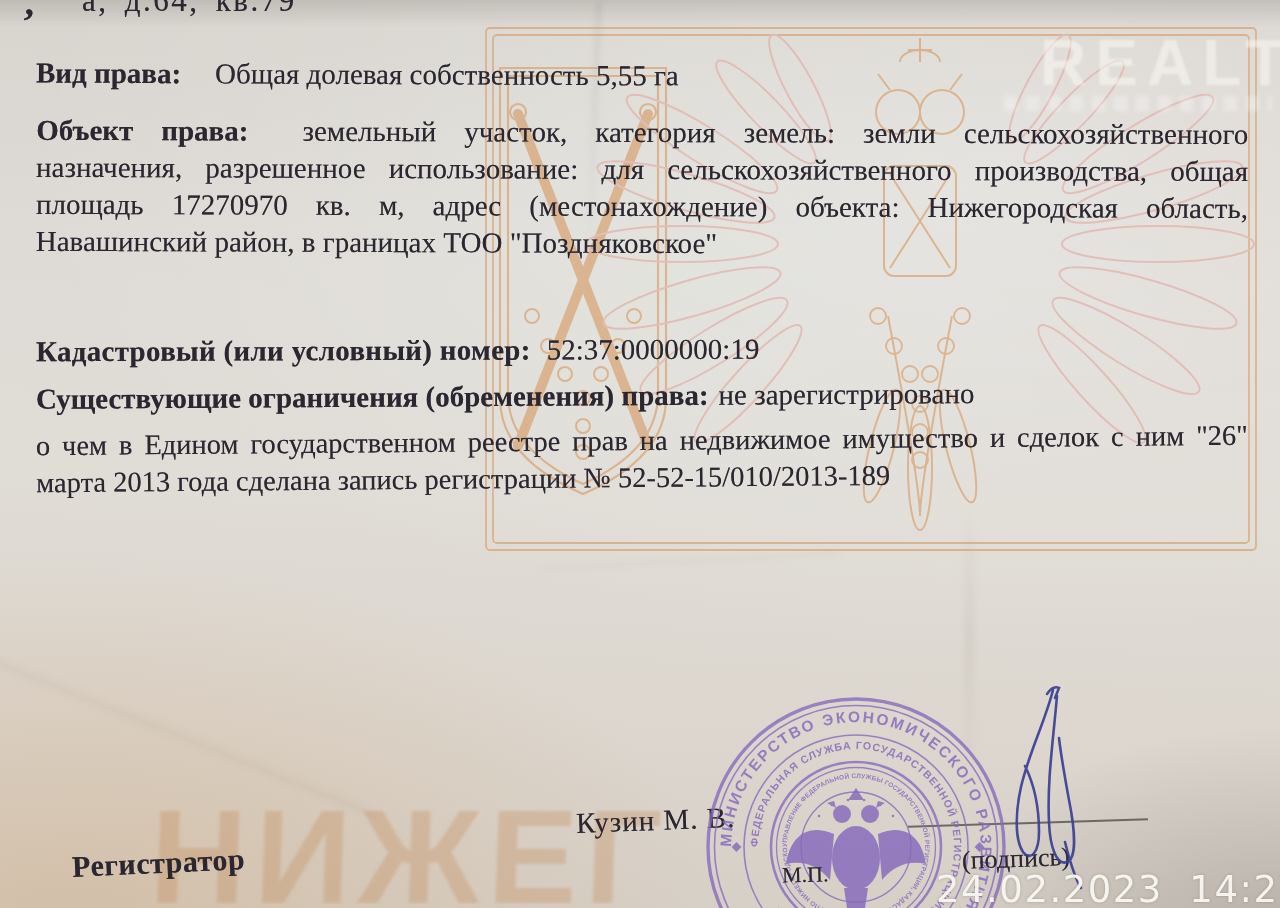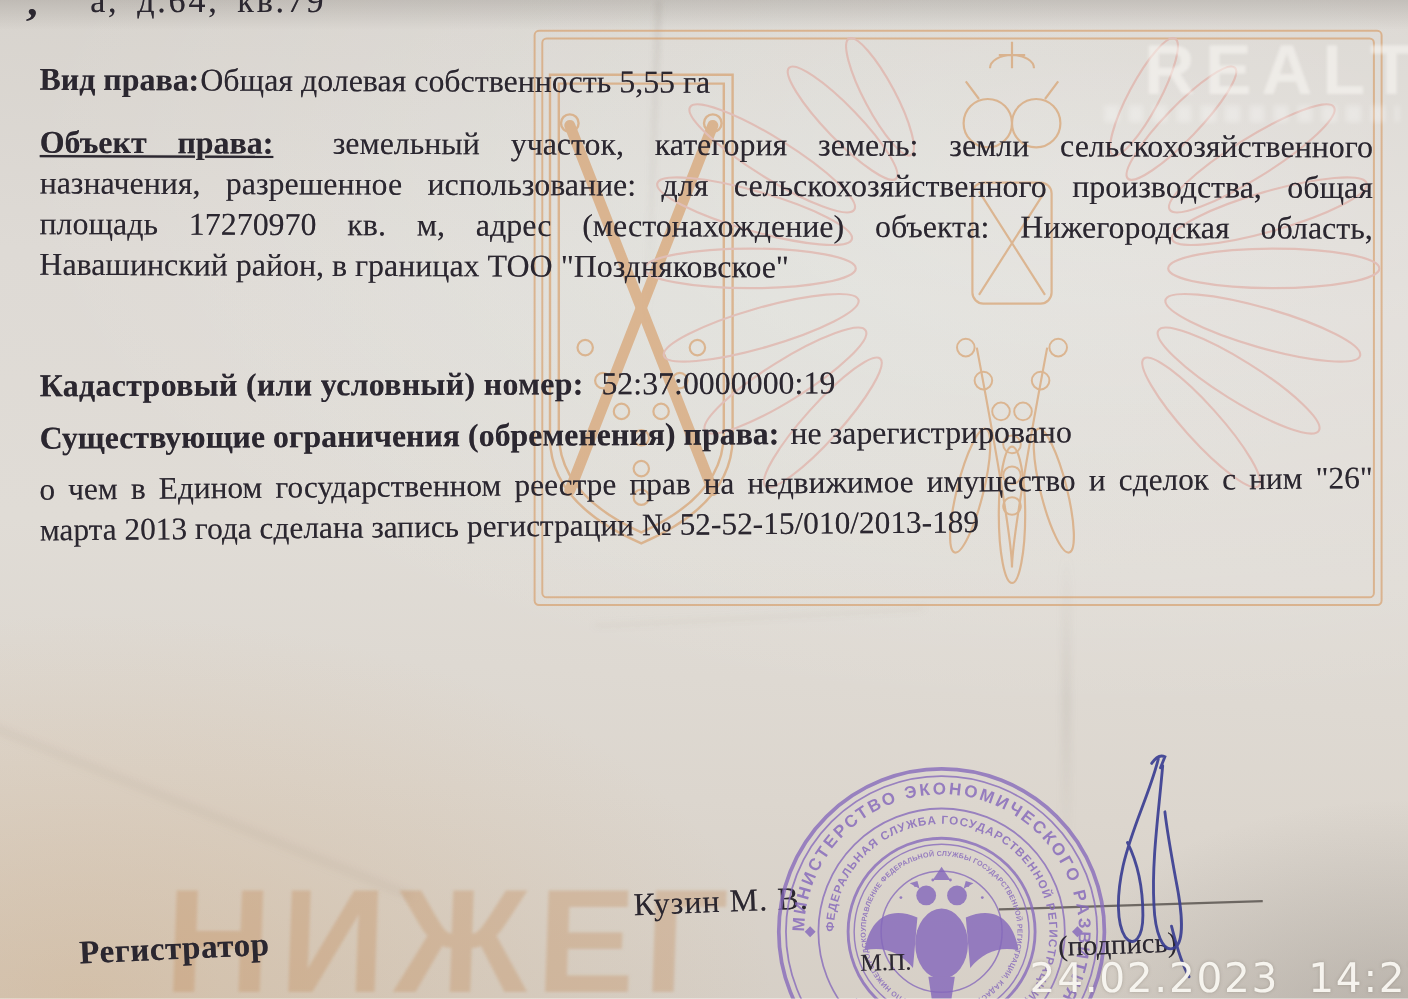--- a/index.html
+++ b/index.html
@@ -31,25 +31,25 @@
   .wm-city{left:150px;top:780px;font-family:"Liberation Sans",sans-serif;font-weight:700;
     font-size:134px;letter-spacing:8px;color:rgba(193,134,79,.30);filter:blur(1.4px);
     transform:skewX(-2deg);white-space:pre;z-index:2;}
 
   
   .doc{color:#2b2730;text-shadow:0 0 .6px rgba(43,39,48,.55);z-index:5;}
   .b{font-weight:700;}
   .frag-mark{left:26px;top:-20px;font-size:38px;font-weight:700;transform:rotate(8deg);}
   .top-frag{left:82px;top:-17px;font-size:31px;letter-spacing:2.5px;word-spacing:6px;font-weight:500;}
   .line-vid{left:36px;top:58px;font-size:29px;transform:rotate(.25deg);}
-  .line-vid .b{margin-right:1px;}
+  .line-vid .b{margin-right:34px;}
   .para-obekt{left:36px;top:114px;width:1212px;font-size:29px;line-height:37px;transform:rotate(.2deg);}
   .jline{text-align:justify;text-align-last:justify;}
   .lline{text-align:left;}
-  .para-obekt .b{margin-right:26px;text-decoration:underline;}
+  .para-obekt .b{margin-right:26px;}
   .line-kad{left:36px;top:334px;font-size:29px;transform:rotate(-.2deg);}
   .line-kad .b{margin-right:16px;letter-spacing:.3px;}
   .line-ogr{left:36px;top:380px;font-size:29px;transform:rotate(-.35deg);}
   .line-ogr .b{margin-right:10px;}
   .para-record{left:36px;top:422px;width:1212px;font-size:28.5px;line-height:37px;transform:rotate(-.5deg);}
   .registrar{left:72px;top:846px;font-size:30px;font-weight:700;transform:rotate(-2.6deg);letter-spacing:.5px;}
   .kuzin{left:576px;top:804px;font-size:29px;transform:rotate(-2.2deg);letter-spacing:1px;}
   .mp{left:782px;top:862px;font-size:22px;z-index:7;transform:rotate(-1.5deg);}
   .sig-line{left:908px;top:822px;width:240px;height:1.6px;background:rgba(75,70,66,.75);transform:rotate(-1.8deg);z-index:6;}
   .podpis{left:962px;top:844px;font-size:26px;transform:rotate(-2deg);z-index:7;}

